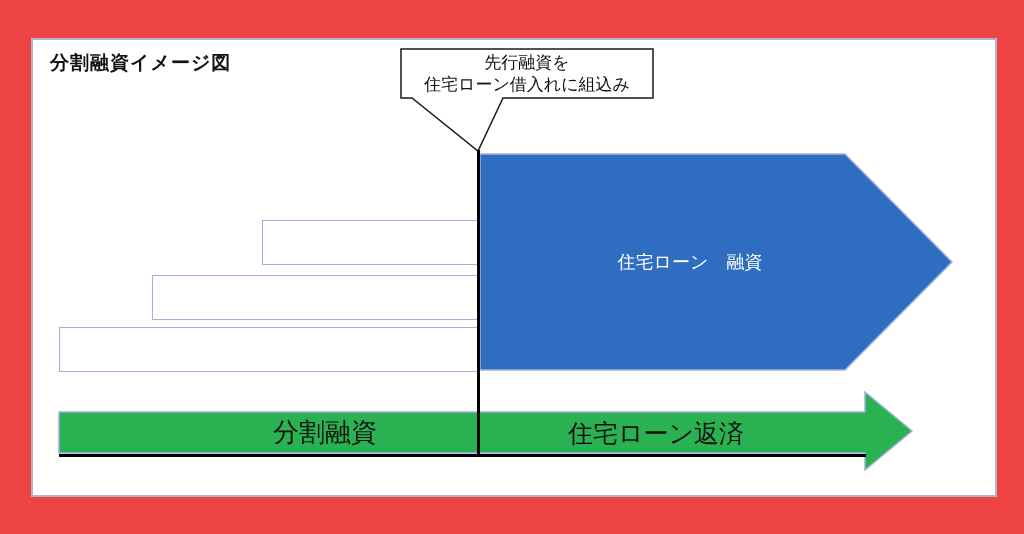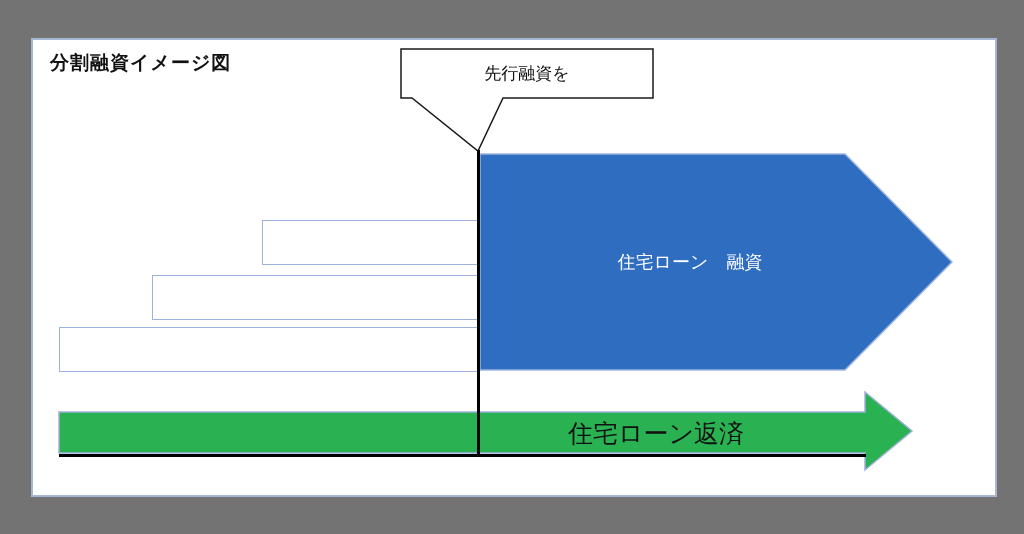--- a/index.html
+++ b/index.html
@@ -1,20 +1,20 @@
 <!DOCTYPE html>
 <html><head>
 <meta charset="utf-8">
 <style>
   html, body { margin: 0; padding: 0; background: #ffffff; }
   .stage {
     position: relative;
     width: 1024px;
     height: 534px;
-    background: #737373;
+    background: #ef4444;
     overflow: hidden;
     font-family: "Liberation Serif", serif;
   }
   .frame {
     position: absolute;
     left: 31px; top: 38px;
     width: 966px; height: 459px;
     border: 2px solid #a7b7d3;
     background: #ffffff;
     box-sizing: border-box;
@@ -116,24 +116,26 @@
   </div>
 
   <svg class="shapes" viewBox="0 0 1024 534" xmlns="http://www.w3.org/2000/svg">
     <polygon points="480,154 845,154 952,262 845,370 480,370" stroke="#9db4e0" stroke-width="1.5" fill="#2e6dbf"></polygon>
     <polygon points="59,412 865,412 865,392 912,431 865,470 865,453 59,453" stroke="#9fb0d8" stroke-width="1.5" fill="#2ab152"></polygon>
     <polygon points="401,49 653,49 653,98 503,98 478,151 412,98 401,98" stroke="#1a1a1a" stroke-width="1.5" fill="#ffffff"></polygon>
   </svg>
 
   <div class="callout-text">
     <div>先行融資を</div>
+    <div>住宅ローン借入れに組込み</div>
   </div>
 
   <div class="main-arrow-label">住宅ローン　融資</div>
 
+  <div class="timeline-label left">分割融資</div>
 
   <div class="timeline-label right">住宅ローン返済</div>
 
   <div class="vline" style="background-color: rgb(0, 0, 0);"></div>
 
   <div class="hline" style="background-color: rgb(0, 0, 0);"></div>
 
 </div>
 
 </body></html>

